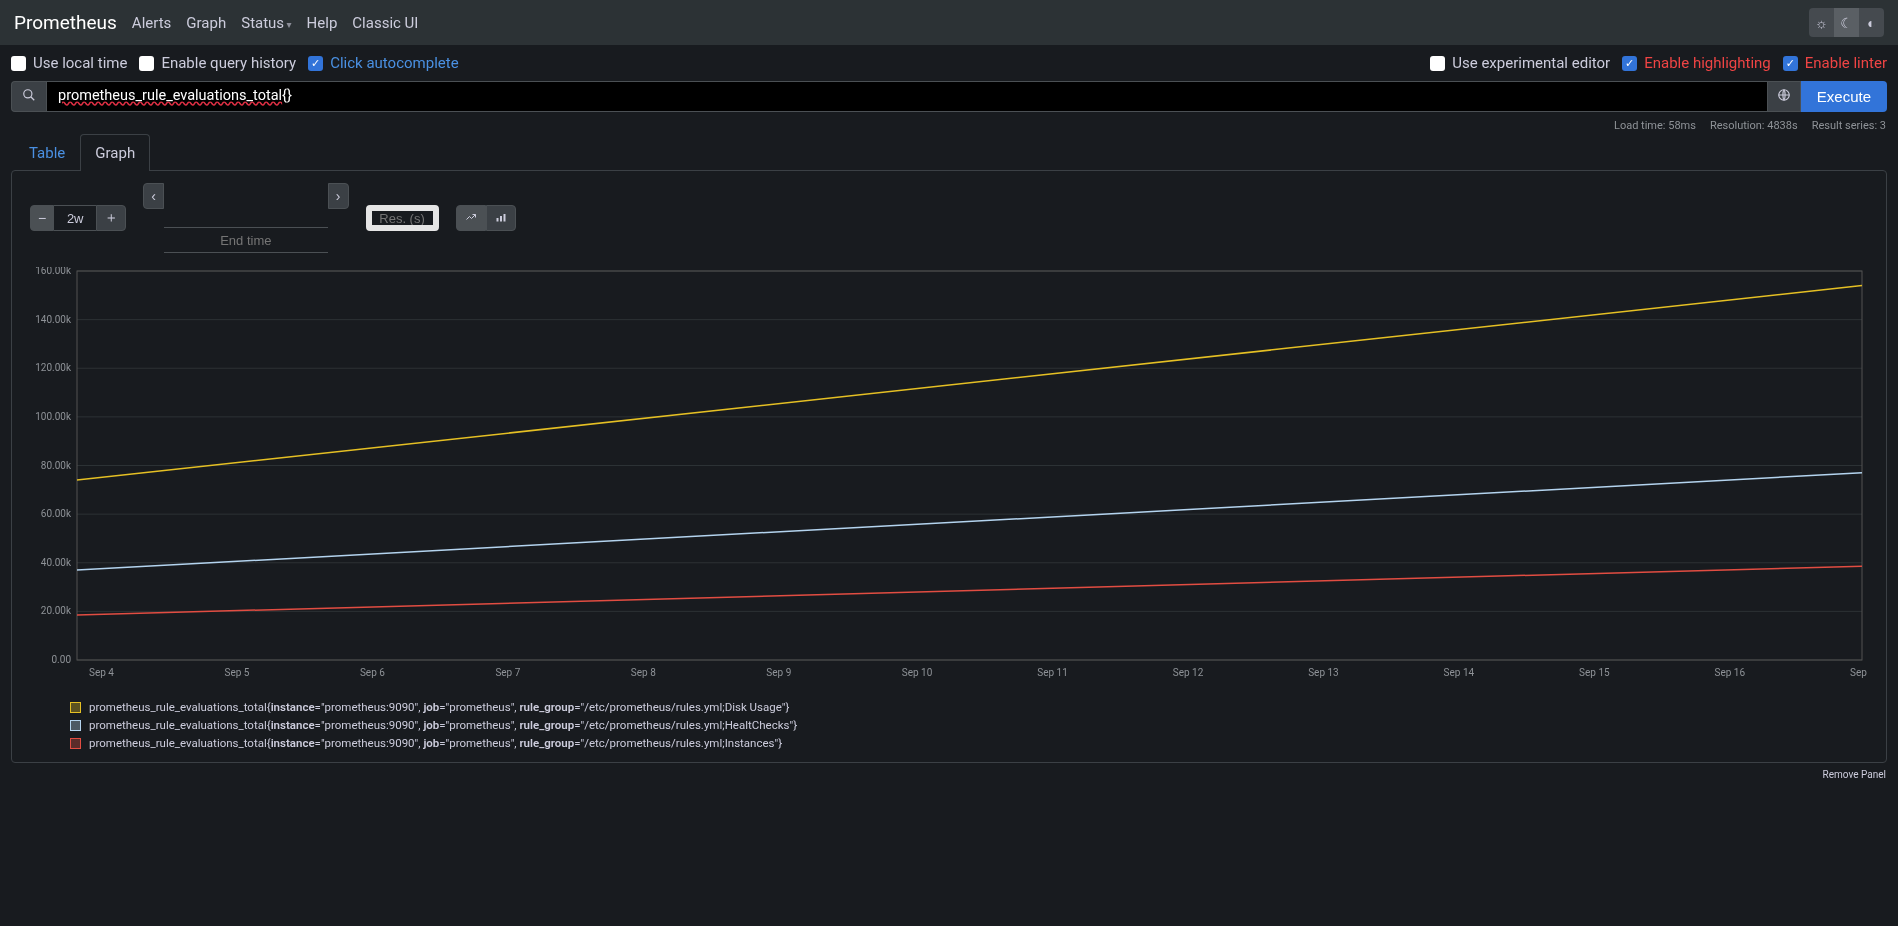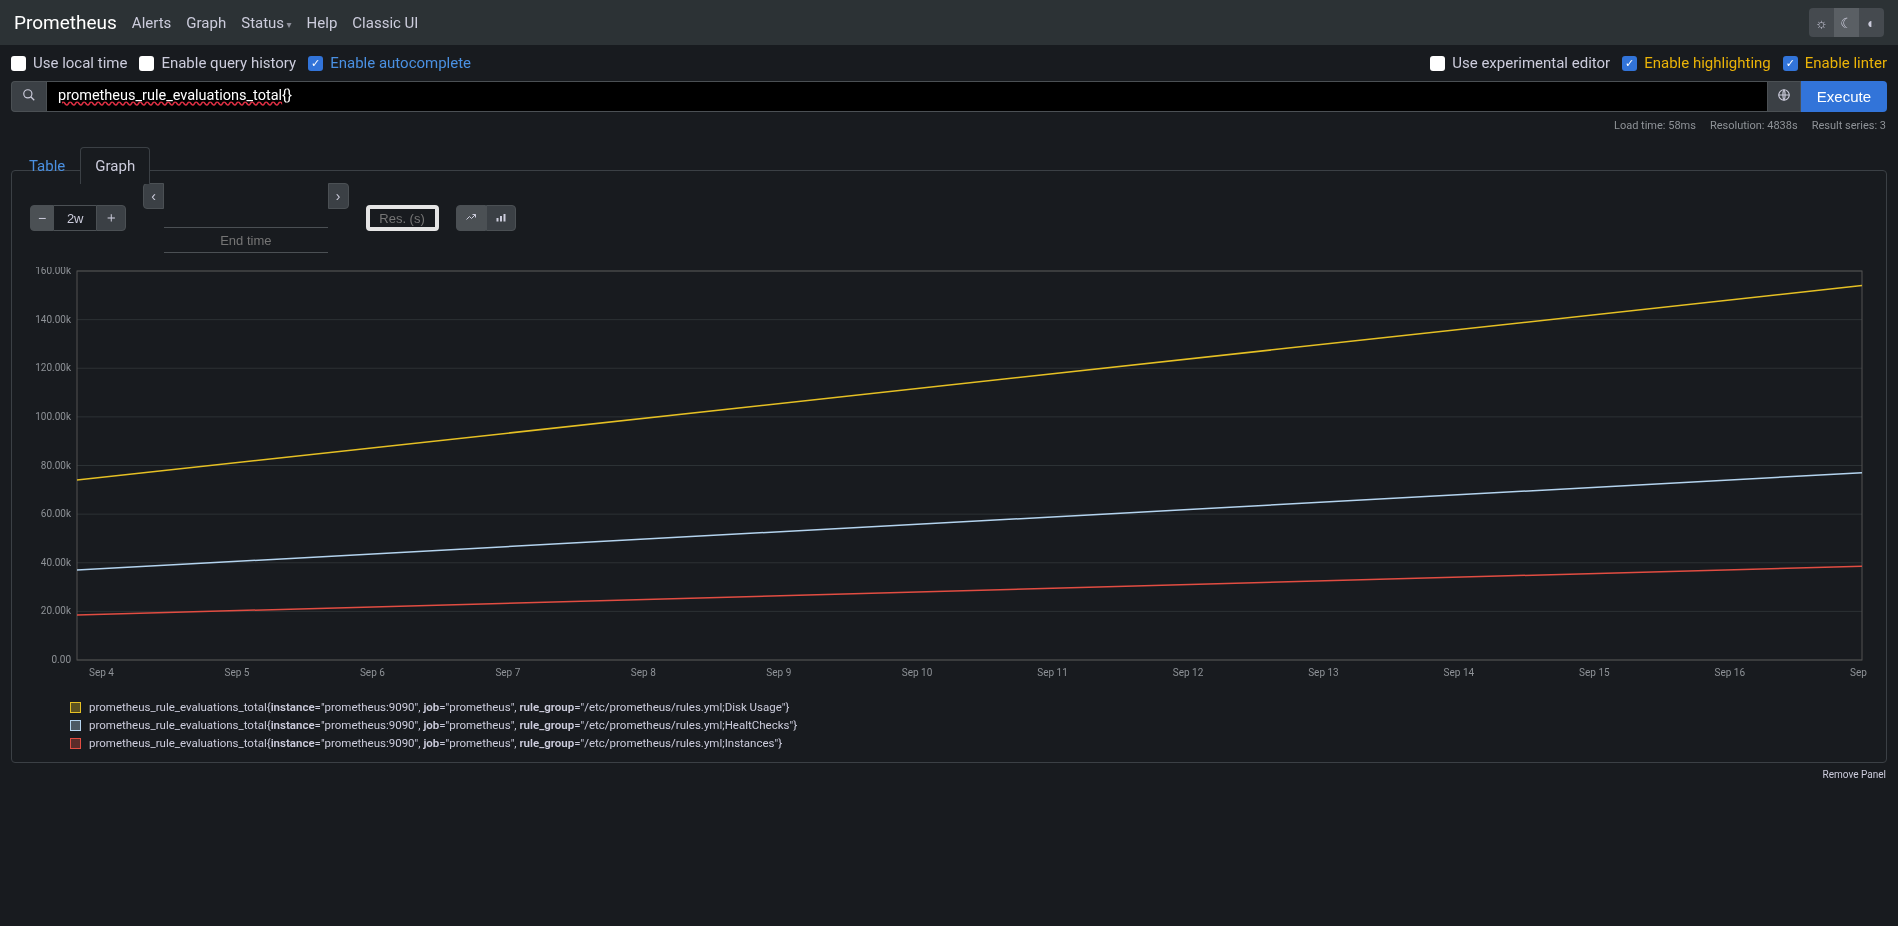--- a/index.html
+++ b/index.html
@@ -39,21 +39,21 @@
   .checkbox-wrap { display: flex; align-items: center; gap: 7px; cursor: pointer; }
   .checkbox {
     width: 15px; height: 15px; border-radius: 3px;
     background: #fff; display: inline-flex; align-items: center; justify-content: center;
     font-size: 11px; color: #fff;
   }
   .checkbox.checked { background: #3274d9; }
   .checkbox.checked::after { content: "✓"; }
   .checkbox-label { color: #ccccdc; font-size: 15px; }
   .checkbox-label.highlighted { color: #4a90e2; }
-  .checkbox-label.muted { color: #eab308; }
+  .checkbox-label.muted { color: #ef4444; }
   .query-row {
     display: flex;
     padding: 0 11px 4px 11px;
     gap: 0;
   }
   .query-prefix {
     width: 35px; height: 31px;
     background: #3b4045;
     border: 1px solid #4b5054;
     border-right: none;
@@ -114,21 +114,21 @@
   }
   .tab {
     padding: 9px 14px;
     cursor: pointer;
     font-size: 15px;
     color: #4a90e2;
     border: 1px solid transparent;
     border-bottom: none;
     border-radius: 4px 4px 0 0;
     position: relative;
-    top: 14px;
+    top: 1px;
     background: transparent;
   }
   .tab.active {
     color: #ccccdc;
     border-color: #3b4045;
     background: #181b1f;
   }
   .graph-controls {
     display: flex;
     gap: 17px;
@@ -154,21 +154,21 @@
     background: #181b1f;
     border: 1px solid #4b5054;
     border-left: none; border-right: none;
     color: #ccccdc;
     text-align: center;
     font-size: 13px;
     outline: none;
   }
   .ctrl-input.range { width: 42px; }
   .ctrl-input.endtime { width: 164px; margin-top: 44px; }
-  .ctrl-input.solo { border: 4px solid #e5e5e5; border-radius: 4px; width: 73px; height: 26px; background: #181b1f; color: #8e9297; text-align: center; font-size: 13px; }
+  .ctrl-input.solo { border: 6px solid #e5e5e5; border-radius: 4px; width: 73px; height: 26px; background: #181b1f; color: #8e9297; text-align: center; font-size: 13px; }
   .chart-area { padding: 2px 20px 10px 20px; position: relative; }
   svg.chart { display: block; }
   .axis-text { font-size: 10px; fill: #8e9297; }
   .grid-line { stroke: #2c3235; stroke-width: 1; }
   .series-line { fill: none; stroke-width: 1.5; }
   .plot-border { fill: none; stroke: #525252; stroke-width: 1; }
   .legend { padding: 6px 58px 10px 58px; font-size: 11.5px; color: #ccccdc; }
   .legend-item { display: flex; align-items: center; gap: 8px; padding: 2px 0; cursor: pointer; }
   .legend-swatch { width: 11px; height: 11px; border: 1px solid; display: inline-block; }
   .legend-text b { font-weight: 600; }
@@ -207,21 +207,21 @@
     <label class="checkbox-wrap">
       <span class="checkbox"></span>
       <span class="checkbox-label">Use local time</span>
     </label>
     <label class="checkbox-wrap">
       <span class="checkbox"></span>
       <span class="checkbox-label">Enable query history</span>
     </label>
     <label class="checkbox-wrap">
       <span class="checkbox checked"></span>
-      <span class="checkbox-label highlighted">Enable autocomplete</span>
+      <span class="checkbox-label highlighted">Click autocomplete</span>
     </label>
   </div>
   <div class="options-right">
     <label class="checkbox-wrap">
       <span class="checkbox"></span>
       <span class="checkbox-label">Use experimental editor</span>
     </label>
     <label class="checkbox-wrap">
       <span class="checkbox checked"></span>
       <span class="checkbox-label muted">Enable highlighting</span>

